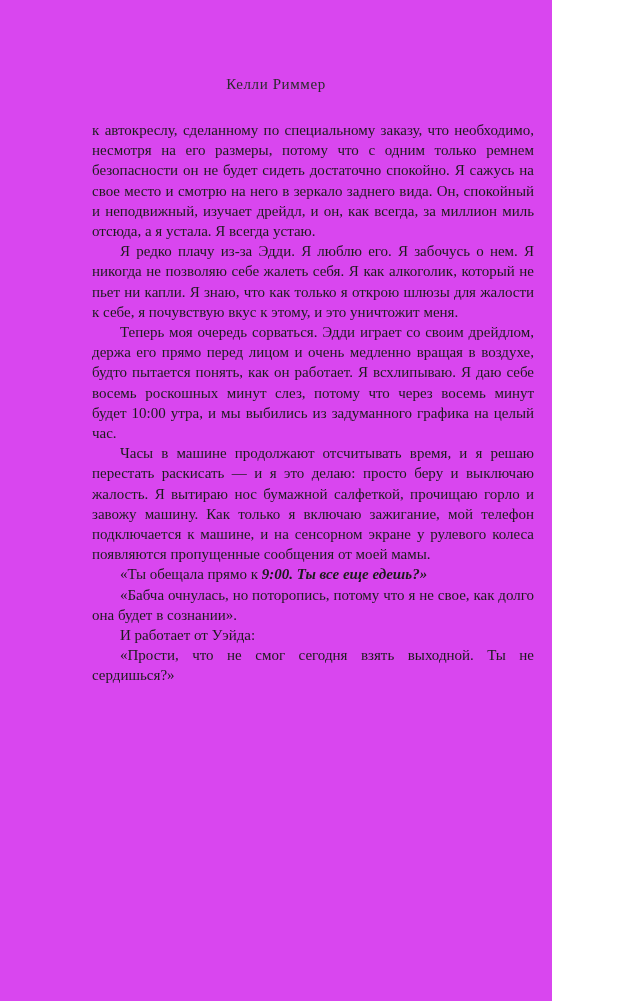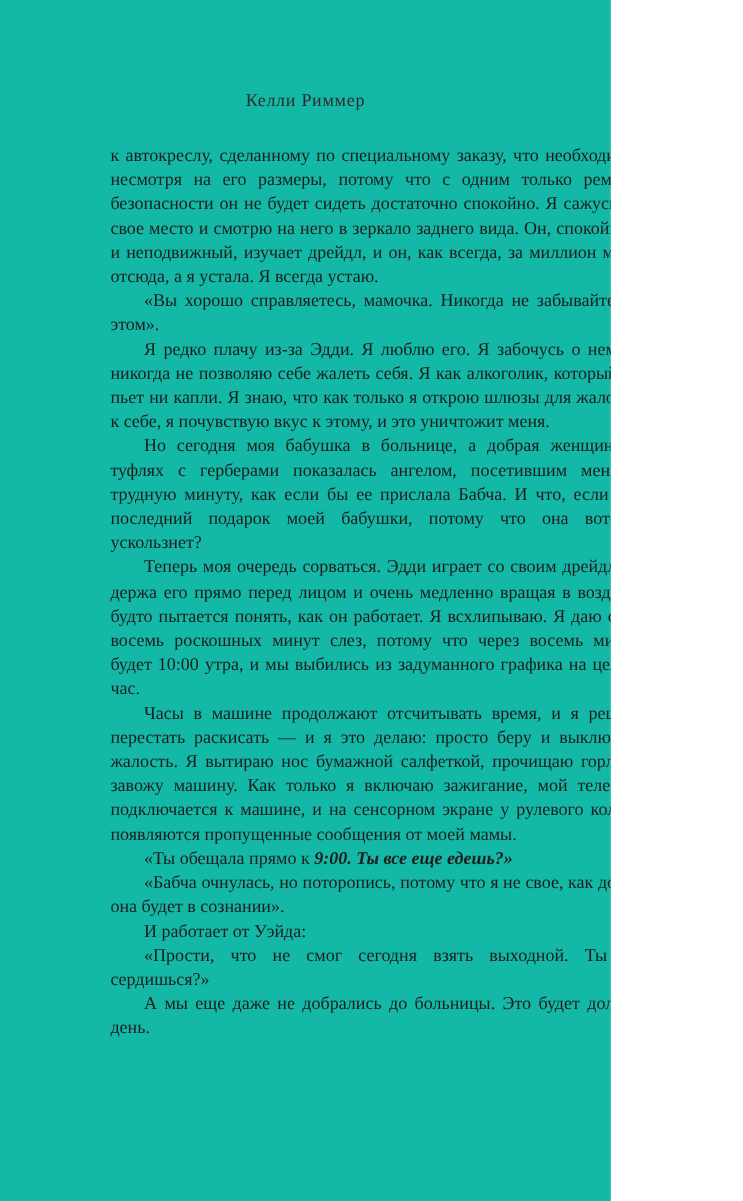--- a/index.html
+++ b/index.html
@@ -2,23 +2,23 @@
 <html lang="ru"><head>
 <meta charset="utf-8">
 <style>
   html, body {
     margin: 0;
     padding: 0;
     background: #ffffff;
   }
   .page {
     position: relative;
-    width: 509px;
+    width: 552px;
     height: 1001px;
-    background: #14b8a6;
+    background: #d946ef;
     font-family: "Liberation Serif", "DejaVu Serif", serif;
     color: #1c1c1c;
     overflow: hidden;
   }
   .running-header {
     position: absolute;
     top: 76px;
     left: 0;
     right: 0;
     text-align: center;
@@ -49,24 +49,21 @@
     font-weight: bold;
   }
 </style>
 </head>
 <body>
 
 <div class="page">
   <div class="running-header">Келли Риммер</div>
   <div class="body-text">
       <p class="para"><span>к автокреслу, сделанному по специальному заказу, что необходимо, несмотря на его размеры, потому что с одним только ремнем безопасности он не будет сидеть достаточно спокойно. Я сажусь на свое место и смотрю на него в зеркало заднего вида. Он, спокойный и неподвижный, изучает дрейдл, и он, как всегда, за миллион миль отсюда, а я устала. Я всегда устаю.</span></p>
-      <p class="para indent"><span>«Вы хорошо справляетесь, мамочка. Никогда не забывайте об этом».</span></p>
       <p class="para indent"><span>Я редко плачу из-за Эдди. Я люблю его. Я забочусь о нем. Я никогда не позволяю себе жалеть себя. Я как алкоголик, который не пьет ни капли. Я знаю, что как только я открою шлюзы для жалости к себе, я почувствую вкус к этому, и это уничтожит меня.</span></p>
-      <p class="para indent"><span>Но сегодня моя бабушка в больнице, а добрая женщина в туфлях с герберами показалась ангелом, посетившим меня в трудную минуту, как если бы ее прислала Бабча. И что, если это последний подарок моей бабушки, потому что она вот-вот ускользнет?</span></p>
       <p class="para indent"><span>Теперь моя очередь сорваться. Эдди играет со своим дрейдлом, держа его прямо перед лицом и очень медленно вращая в воздухе, будто пытается понять, как он работает. Я всхлипываю. Я даю себе восемь роскошных минут слез, потому что через восемь минут будет 10:00 утра, и мы выбились из задуманного графика на целый час.</span></p>
       <p class="para indent"><span>Часы в машине продолжают отсчитывать время, и я решаю перестать раскисать — и я это делаю: просто беру и выключаю жалость. Я вытираю нос бумажной салфеткой, прочищаю горло и завожу машину. Как только я включаю зажигание, мой телефон подключается к машине, и на сенсорном экране у рулевого колеса появляются пропущенные сообщения от моей мамы.</span></p>
       <p class="para indent"><span>«Ты обещала прямо к </span><span class="italic">9:00. Ты все еще едешь?»</span></p>
       <p class="para indent"><span>«Бабча очнулась, но поторопись, потому что я не свое, как долго она будет в сознании».</span></p>
       <p class="para indent"><span>И работает от Уэйда:</span></p>
       <p class="para indent"><span>«Прости, что не смог сегодня взять выходной. Ты не сердишься?»</span></p>
-      <p class="para indent"><span>А мы еще даже не добрались до больницы. Это будет долгий день.</span></p>
     </div>
 </div>
 
 </body></html>

